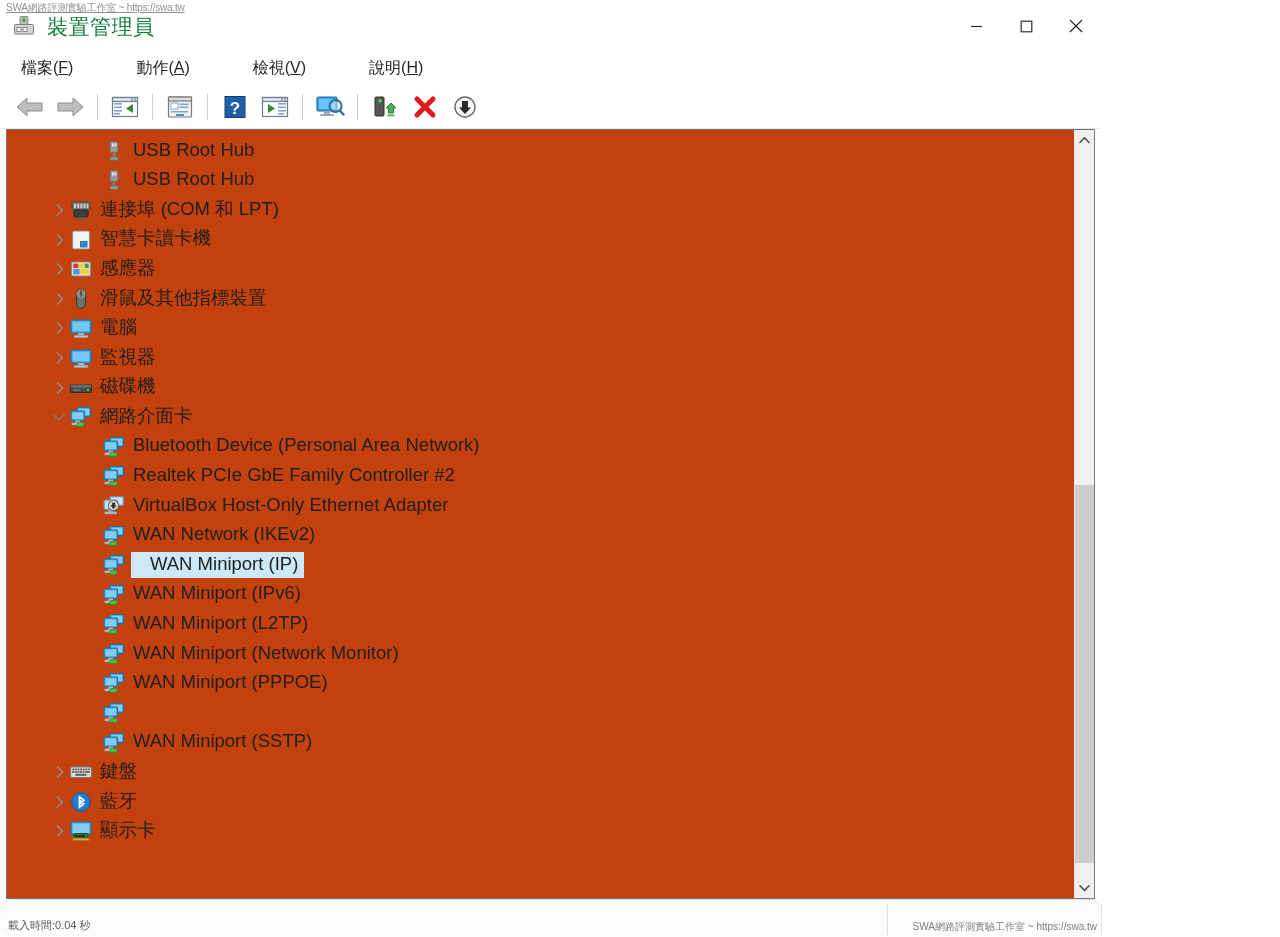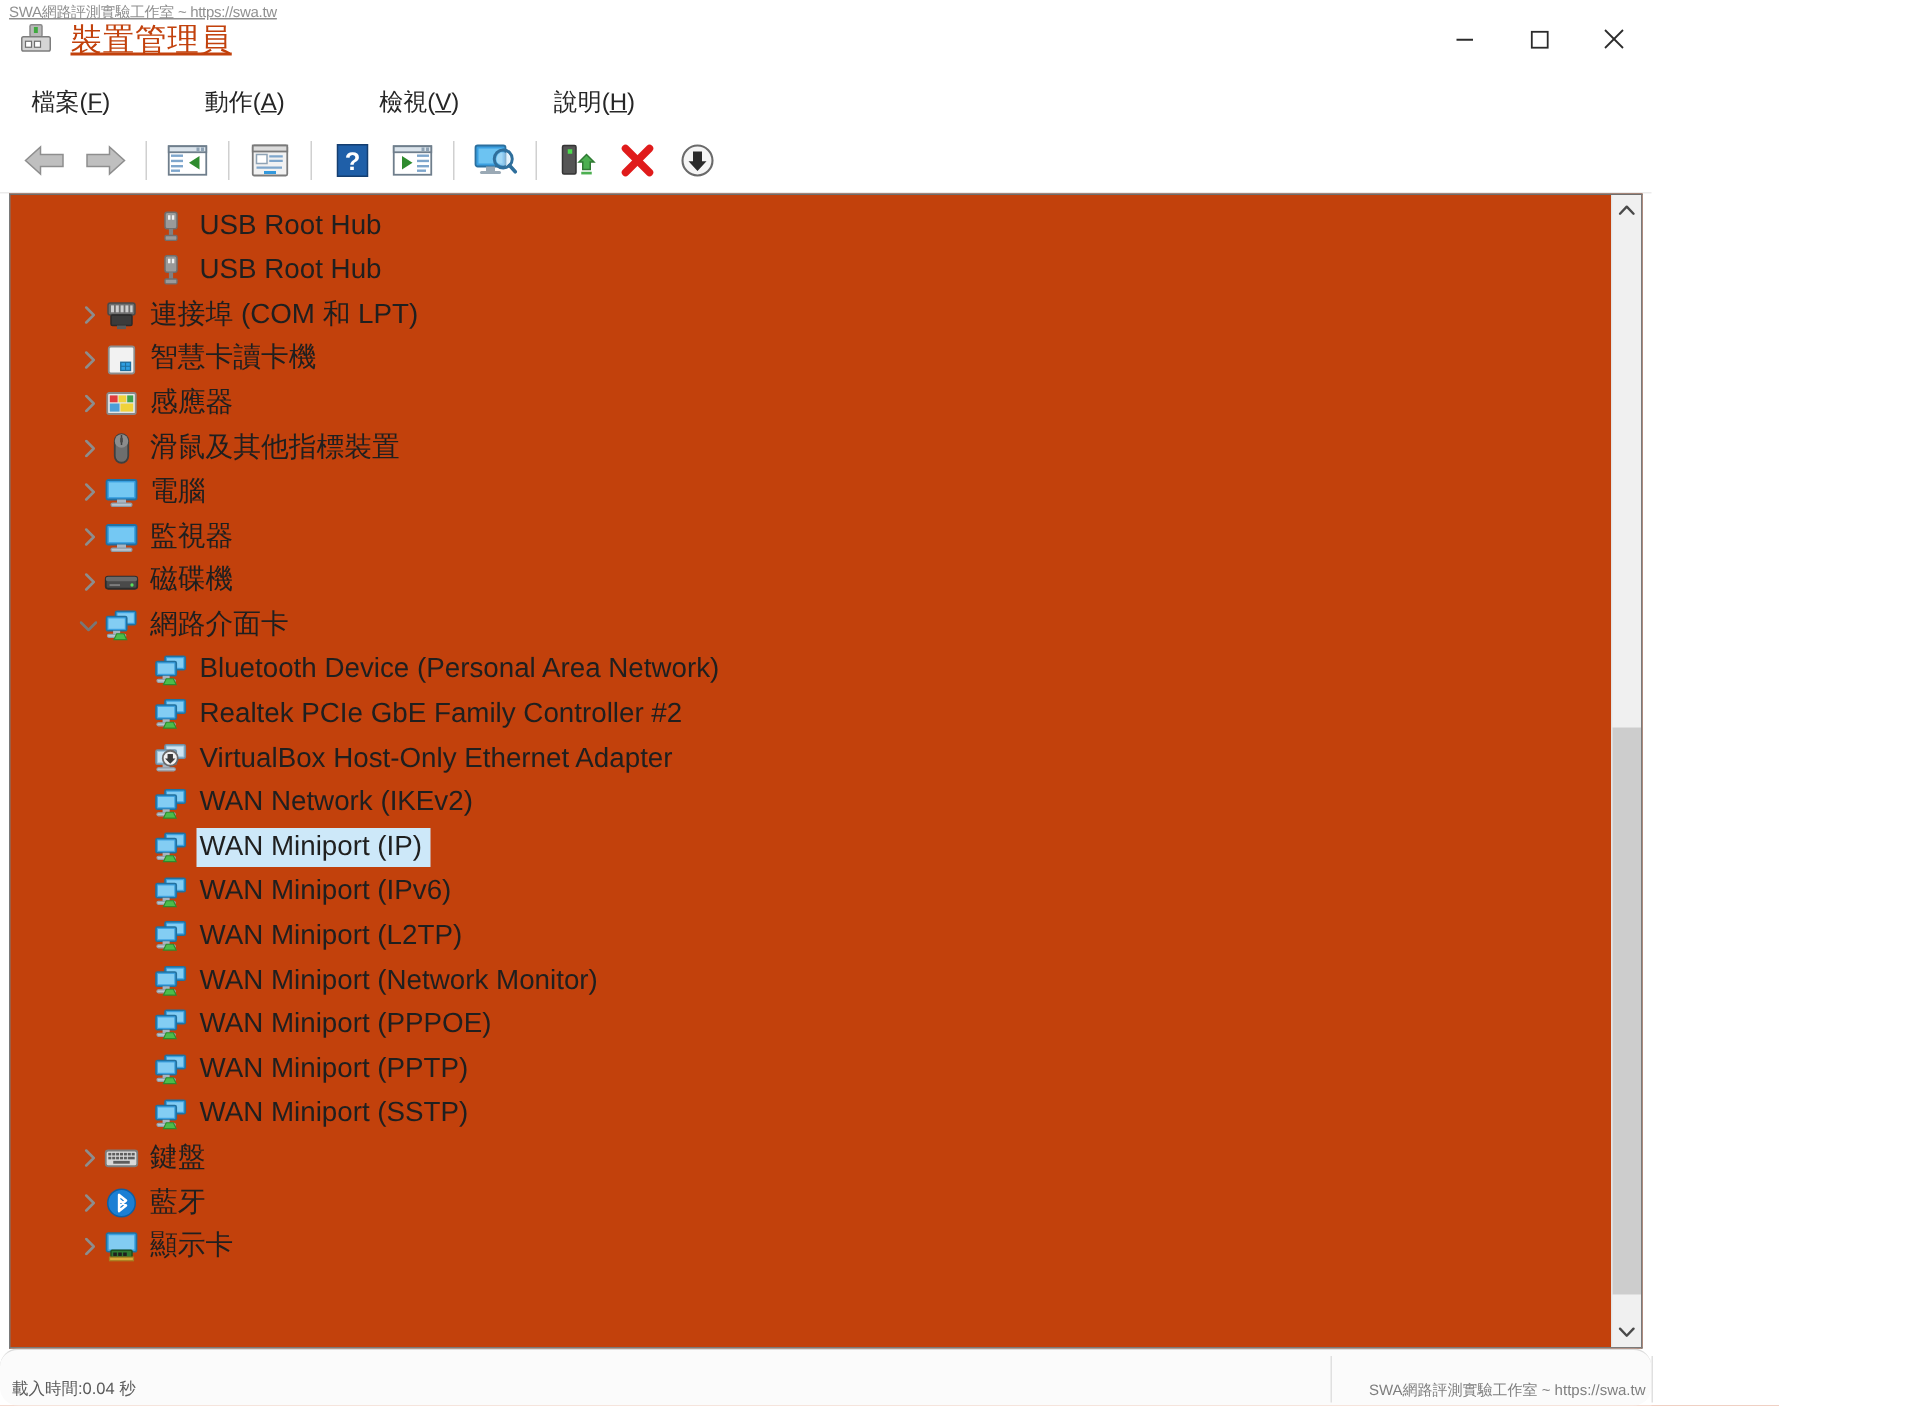--- a/index.html
+++ b/index.html
@@ -44,24 +44,23 @@
     padding-left: 13px;
   }
   .title-icon {
     width: 22px; height: 22px;
     margin-right: 12px;
     position: relative;
     flex: 0 0 auto;
   }
   .title-text {
     font-size: 21px;
-    color: #c2410c;
+    color: #15803d;
     letter-spacing: 0.5px;
     line-height: 1;
-    text-decoration: underline;
   }
   .wincontrols {
     position: absolute;
     right: 0; top: 0;
     height: 52px;
     display: flex;
   }
   .wc {
     width: 50px; height: 52px;
     display: flex; align-items: center; justify-content: center;
@@ -161,21 +160,21 @@
   }
   .row-label {
     font-size: 18.5px;
     color: #1f1f1f;
     line-height: 1;
     padding: 3px 4px 5px 0;
   }
   .row.selected .row-label {
     background: #cde8f9;
     padding-right: 6px;
-    padding-left: 2px;
+    padding-left: 19px;
     margin-left: -2px;
   }
   .row.selected .row-icon { background: transparent; }
 
   
   .lvl1 { padding-left: 42px; }
   .lvl2 { padding-left: 95px; }
   .lvl1 .chev { margin-left: 0px; }
 
   
@@ -702,21 +701,20 @@
                 <svg class="ic" viewBox="0 0 24 22" xmlns="http://www.w3.org/2000/svg">
                   <rect x="8" y="1.5" width="13.5" height="9" rx="1" fill="#3aa0e0" stroke="#22719f" stroke-width="1.1"></rect>
                   <rect x="9.3" y="2.8" width="10.9" height="6.4" fill="#83cdf3"></rect>
                   <rect x="2" y="5" width="13.5" height="9.5" rx="1" fill="#3aa0e0" stroke="#22719f" stroke-width="1.1"></rect>
                   <rect x="3.3" y="6.3" width="10.9" height="6.9" fill="#83cdf3"></rect>
                   <rect x="6.4" y="14.5" width="4.7" height="2.4" fill="#a8b4bf"></rect>
                   <rect x="2.6" y="16.9" width="12.3" height="2" rx="1" fill="#b9c5d0" stroke="#92a0ac" stroke-width="0.7"></rect>
                   <path d="M8.8,16.5 L13.6,16.5 L15.4,20.4 L7,20.4 Z" fill="#4bbd4b" stroke="#2e8b2e" stroke-width="0.8"></path>
                 </svg>
               </div>
-              <div class="row-label">WAN Miniport (PPTP)</div>
             </div>
             <div class="row lvl2">
               <div class="row-icon">
                 <svg class="ic" viewBox="0 0 24 22" xmlns="http://www.w3.org/2000/svg">
                   <rect x="8" y="1.5" width="13.5" height="9" rx="1" fill="#3aa0e0" stroke="#22719f" stroke-width="1.1"></rect>
                   <rect x="9.3" y="2.8" width="10.9" height="6.4" fill="#83cdf3"></rect>
                   <rect x="2" y="5" width="13.5" height="9.5" rx="1" fill="#3aa0e0" stroke="#22719f" stroke-width="1.1"></rect>
                   <rect x="3.3" y="6.3" width="10.9" height="6.9" fill="#83cdf3"></rect>
                   <rect x="6.4" y="14.5" width="4.7" height="2.4" fill="#a8b4bf"></rect>
                   <rect x="2.6" y="16.9" width="12.3" height="2" rx="1" fill="#b9c5d0" stroke="#92a0ac" stroke-width="0.7"></rect>

